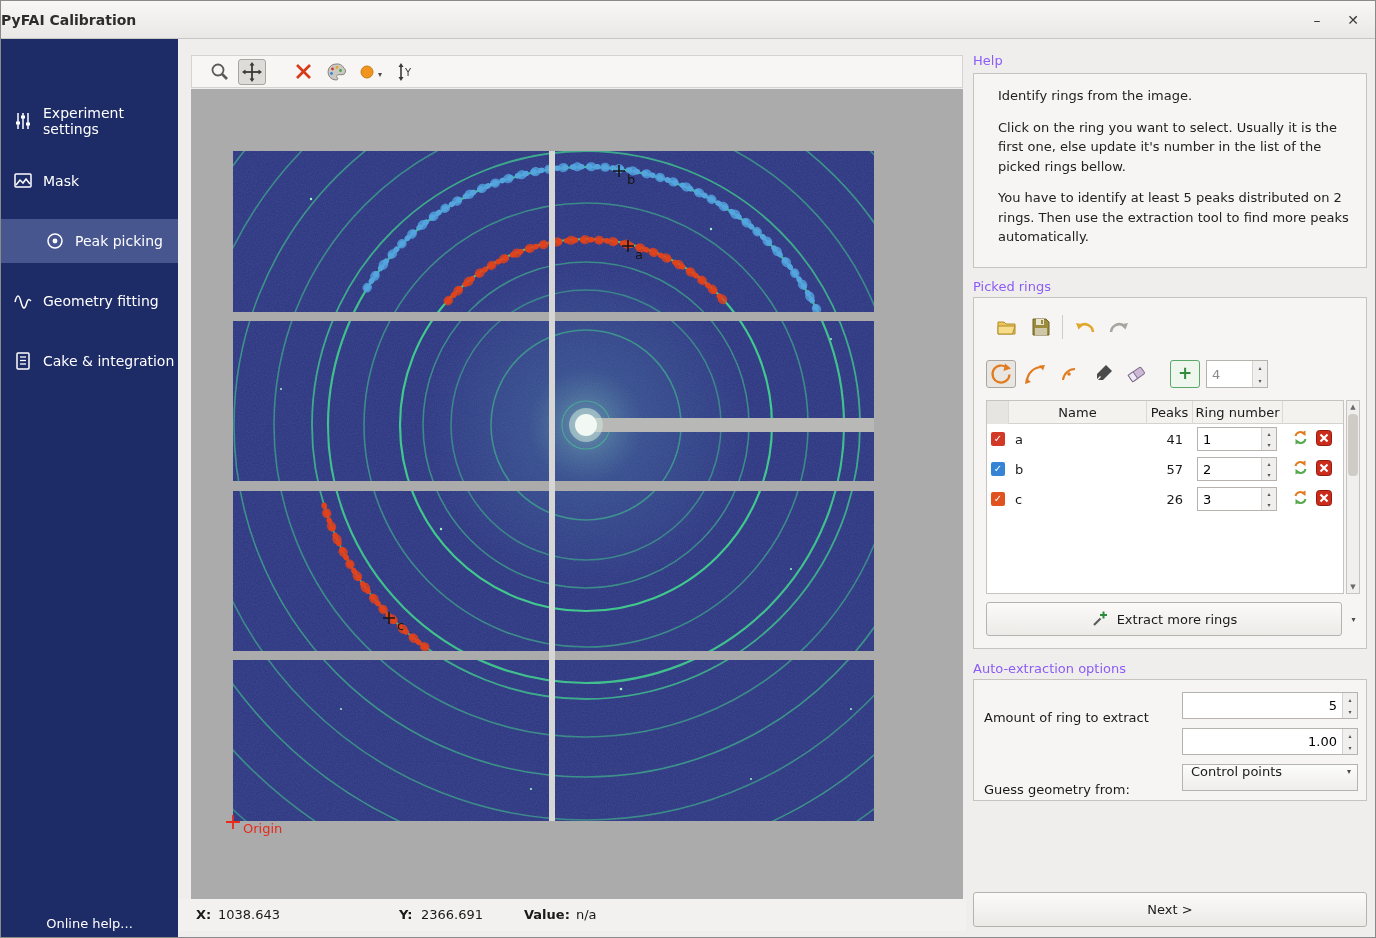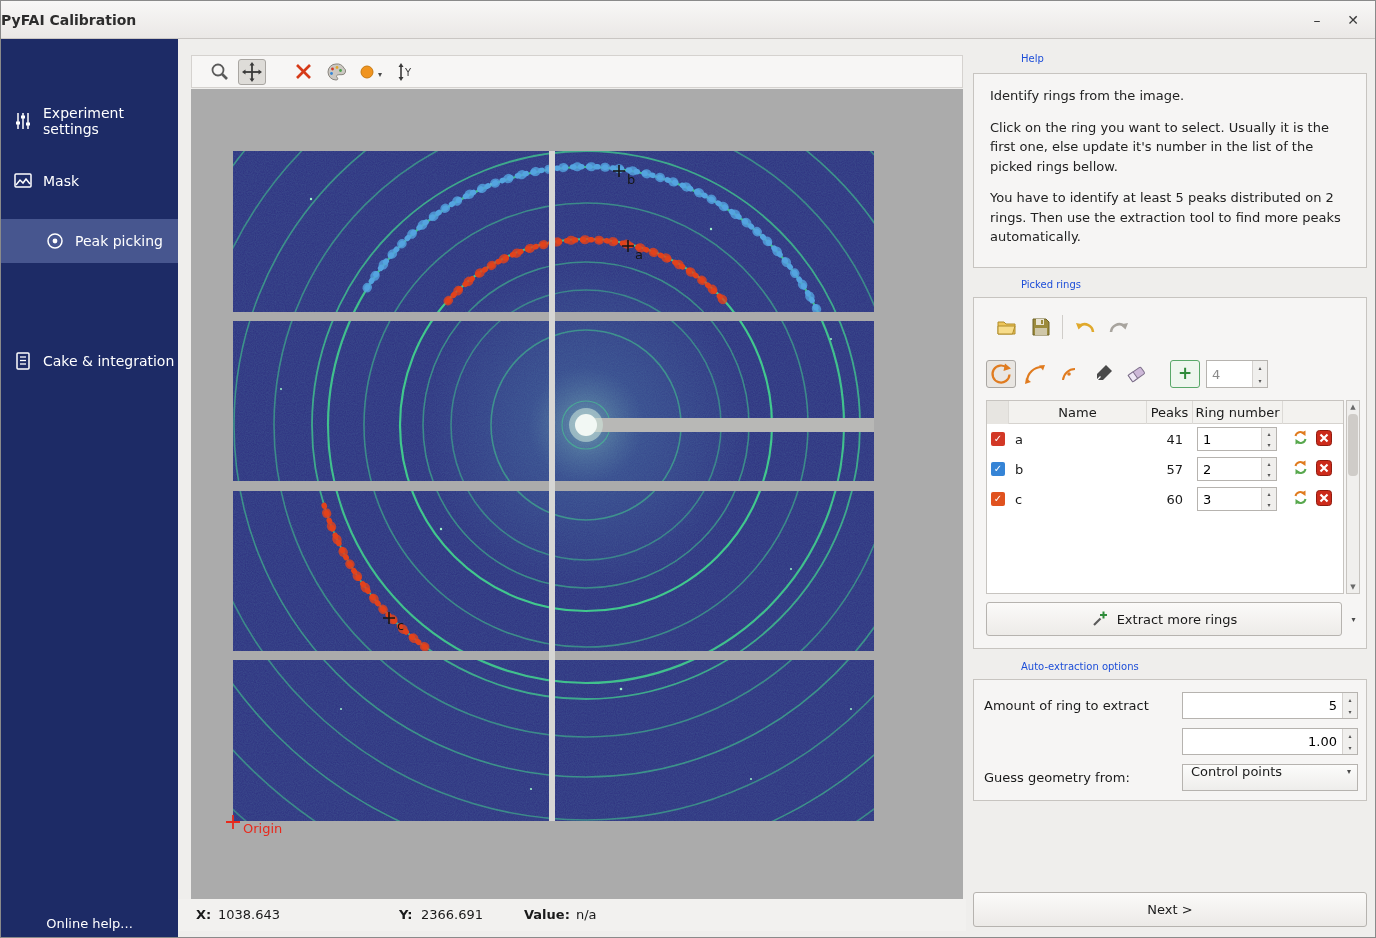--- a/index.html
+++ b/index.html
@@ -35,23 +35,23 @@
   .tb-caret { position:absolute; top:14px; font-size:8px; color:#4a4a4a; cursor:pointer; }
 
   .canvas { position:absolute; left:13px; top:50px; width:772px; height:810px; }
 
   .statusbar { position:absolute; left:0; top:860px; width:788px; height:32px; background:#f2f1ef; }
   .statusbar span { position:absolute; top:0; line-height:32px; }
   .statusbar .lab { font-weight:bold; }
 
   
   .panel { position:absolute; left:965px; top:38px; width:411px; height:900px; background:#efeeec; }
-  .panel-label { position:absolute; left:7px; font-size:10px; color:#1d4ed8;margin-left:48px; }
+  .panel-label { position:absolute; left:7px; font-size:13px; color:#8b5cf6; }
   .box { position:absolute; left:7px; width:394px; background:#f6f5f4; border:1px solid #c7c4c0; }
-  .help-box p { margin:12px 12px 0 16px; line-height:1.5; color:#222; }
+  .help-box p { margin:12px 12px 0 24px; line-height:1.5; color:#222; }
 
   .mini-icon-btn { position:absolute; top:17px; width:26px; height:24px; display:flex; align-items:center; justify-content:center; cursor:pointer; }
   .tsep { position:absolute; top:17px; width:1px; height:24px; background:#d0cdc9; }
   .tool-btn { position:absolute; top:62px; width:30px; height:28px; display:flex; align-items:center; justify-content:center;
     border:1px solid transparent; border-radius:3px; cursor:pointer; }
   .tool-btn.pressed { background:#e9e6e2; border-color:#aaa7a3; }
   .plus-btn { position:absolute; top:62px; left:196px; width:30px; height:28px; background:#eef6ee; border:1px solid #59a869;
     border-radius:3px; color:#2e8b3a; font-size:17px; font-weight:bold; text-align:center; line-height:25px; cursor:pointer; }
 
   .spin { display:flex; border:1px solid #b6b3af; background:#fff; }
@@ -77,21 +77,21 @@
   .vscroll { position:absolute; left:372px; top:102px; width:14px; height:194px; background:#f0efed; border:1px solid #c7c4c0; }
   .vscroll .arr { position:absolute; left:0; width:12px; height:12px; font-size:7px; color:#6a6a6a; text-align:center; line-height:12px; cursor:pointer; }
   .vscroll .thumb { position:absolute; left:1px; top:13px; width:10px; height:62px; background:#cfccc8; border-radius:4px; cursor:pointer; }
 
   .extract-btn { position:absolute; left:12px; top:304px; width:356px; height:34px; background:linear-gradient(#fbfaf9,#edebe8);
     border:1px solid #b6b3af; border-radius:3px; display:flex; align-items:center; justify-content:center; gap:8px; cursor:pointer; }
   .extract-caret { position:absolute; left:372px; top:304px; width:15px; height:34px; font-size:8px; color:#4a4a4a;
     display:flex; align-items:center; justify-content:center; cursor:pointer; }
 
   .opt-row { position:absolute; left:10px; width:374px; height:28px; }
-  .opt-row .olabel { position:absolute; left:0; top:0; line-height:28px; }
+  .opt-row .olabel { position:absolute; left:0; top:12px; line-height:28px; }
   .opt-row .ctrl { position:absolute; right:0; top:0; width:176px; height:27px; }
   .combo { display:flex; align-items:center; border:1px solid #b6b3af; background:linear-gradient(#fcfcfb,#eeedeb);
     height:27px; padding:0 6px 12px 8px; cursor:pointer; }
   .combo .val { flex:1; }
   .combo .car { font-size:8px; color:#4a4a4a; }
 
   .next-btn { position:absolute; left:7px; top:853px; width:394px; height:35px; background:linear-gradient(#fbfaf9,#eceae7);
     border:1px solid #b6b3af; border-radius:3px; text-align:center; line-height:33px; cursor:pointer; }
 
   svg text { font-family:"DejaVu Sans","Liberation Sans",sans-serif; }
@@ -127,20 +127,26 @@
         <path d="M3 14 l4-5 3 3 3-4 4 5" fill="none" stroke="#fff" stroke-width="1.5"></path>
       </svg>
       <span>Mask</span>
     </div>
     <div class="side-item selected" style="top:180px">
       <svg width="20" height="20" viewBox="0 0 20 20">
         <circle cx="10" cy="10" r="7" fill="none" stroke="#fff" stroke-width="1.5"></circle>
         <circle cx="10" cy="10" r="2.4" fill="#fff"></circle>
       </svg>
       <span>Peak picking</span>
+    </div>
+    <div class="side-item" style="top:240px">
+      <svg width="20" height="20" viewBox="0 0 20 20">
+        <path d="M2 11 C4 3 6 3 8 11 C10 19 12 19 14 11 C15 8 16 8 18 10" fill="none" stroke="#fff" stroke-width="1.5"></path>
+      </svg>
+      <span>Geometry fitting</span>
     </div>
     <div class="side-item" style="top:300px">
       <svg width="20" height="20" viewBox="0 0 20 20">
         <rect x="4" y="2" width="12" height="16" rx="1" fill="none" stroke="#fff" stroke-width="1.5"></rect>
         <line x1="7" y1="6" x2="13" y2="6" stroke="#fff" stroke-width="1.3"></line>
         <line x1="7" y1="9.5" x2="13" y2="9.5" stroke="#fff" stroke-width="1.3"></line>
         <line x1="7" y1="13" x2="13" y2="13" stroke="#fff" stroke-width="1.3"></line>
       </svg>
       <span>Cake &amp; integration</span>
     </div>
@@ -458,21 +464,21 @@
                   <path d="M4.5 4.5 l7 7 M11.5 4.5 l-7 7" stroke="#fff" stroke-width="2.2"></path>
                 </svg></span>
           </div>
         </div>
 
         <div class="tr-grid t-row">
           <div class="cbox" style="background: rgb(224, 82, 31);">
             <span>✓</span>
           </div>
           <div class="name">c</div>
-          <div class="peaks">60</div>
+          <div class="peaks">26</div>
           <div>
               <div class="spin cell-spin">
             <input value="3" style="">
             <div class="btns">
                   <div>▴</div>
                   <div>▾</div>
                 </div>
           </div>
             </div>
           <div class="acts">

